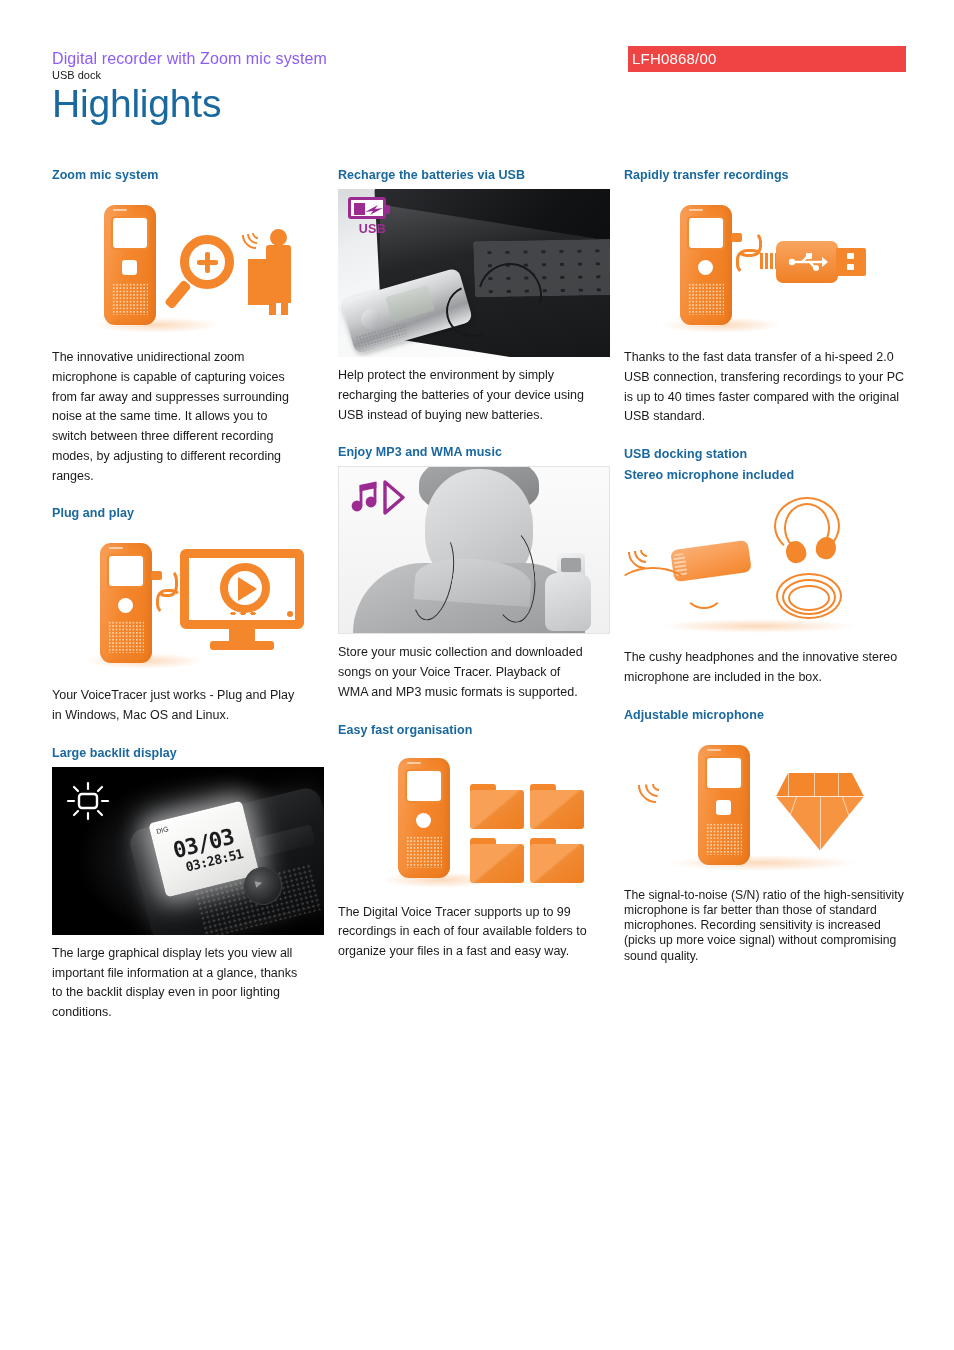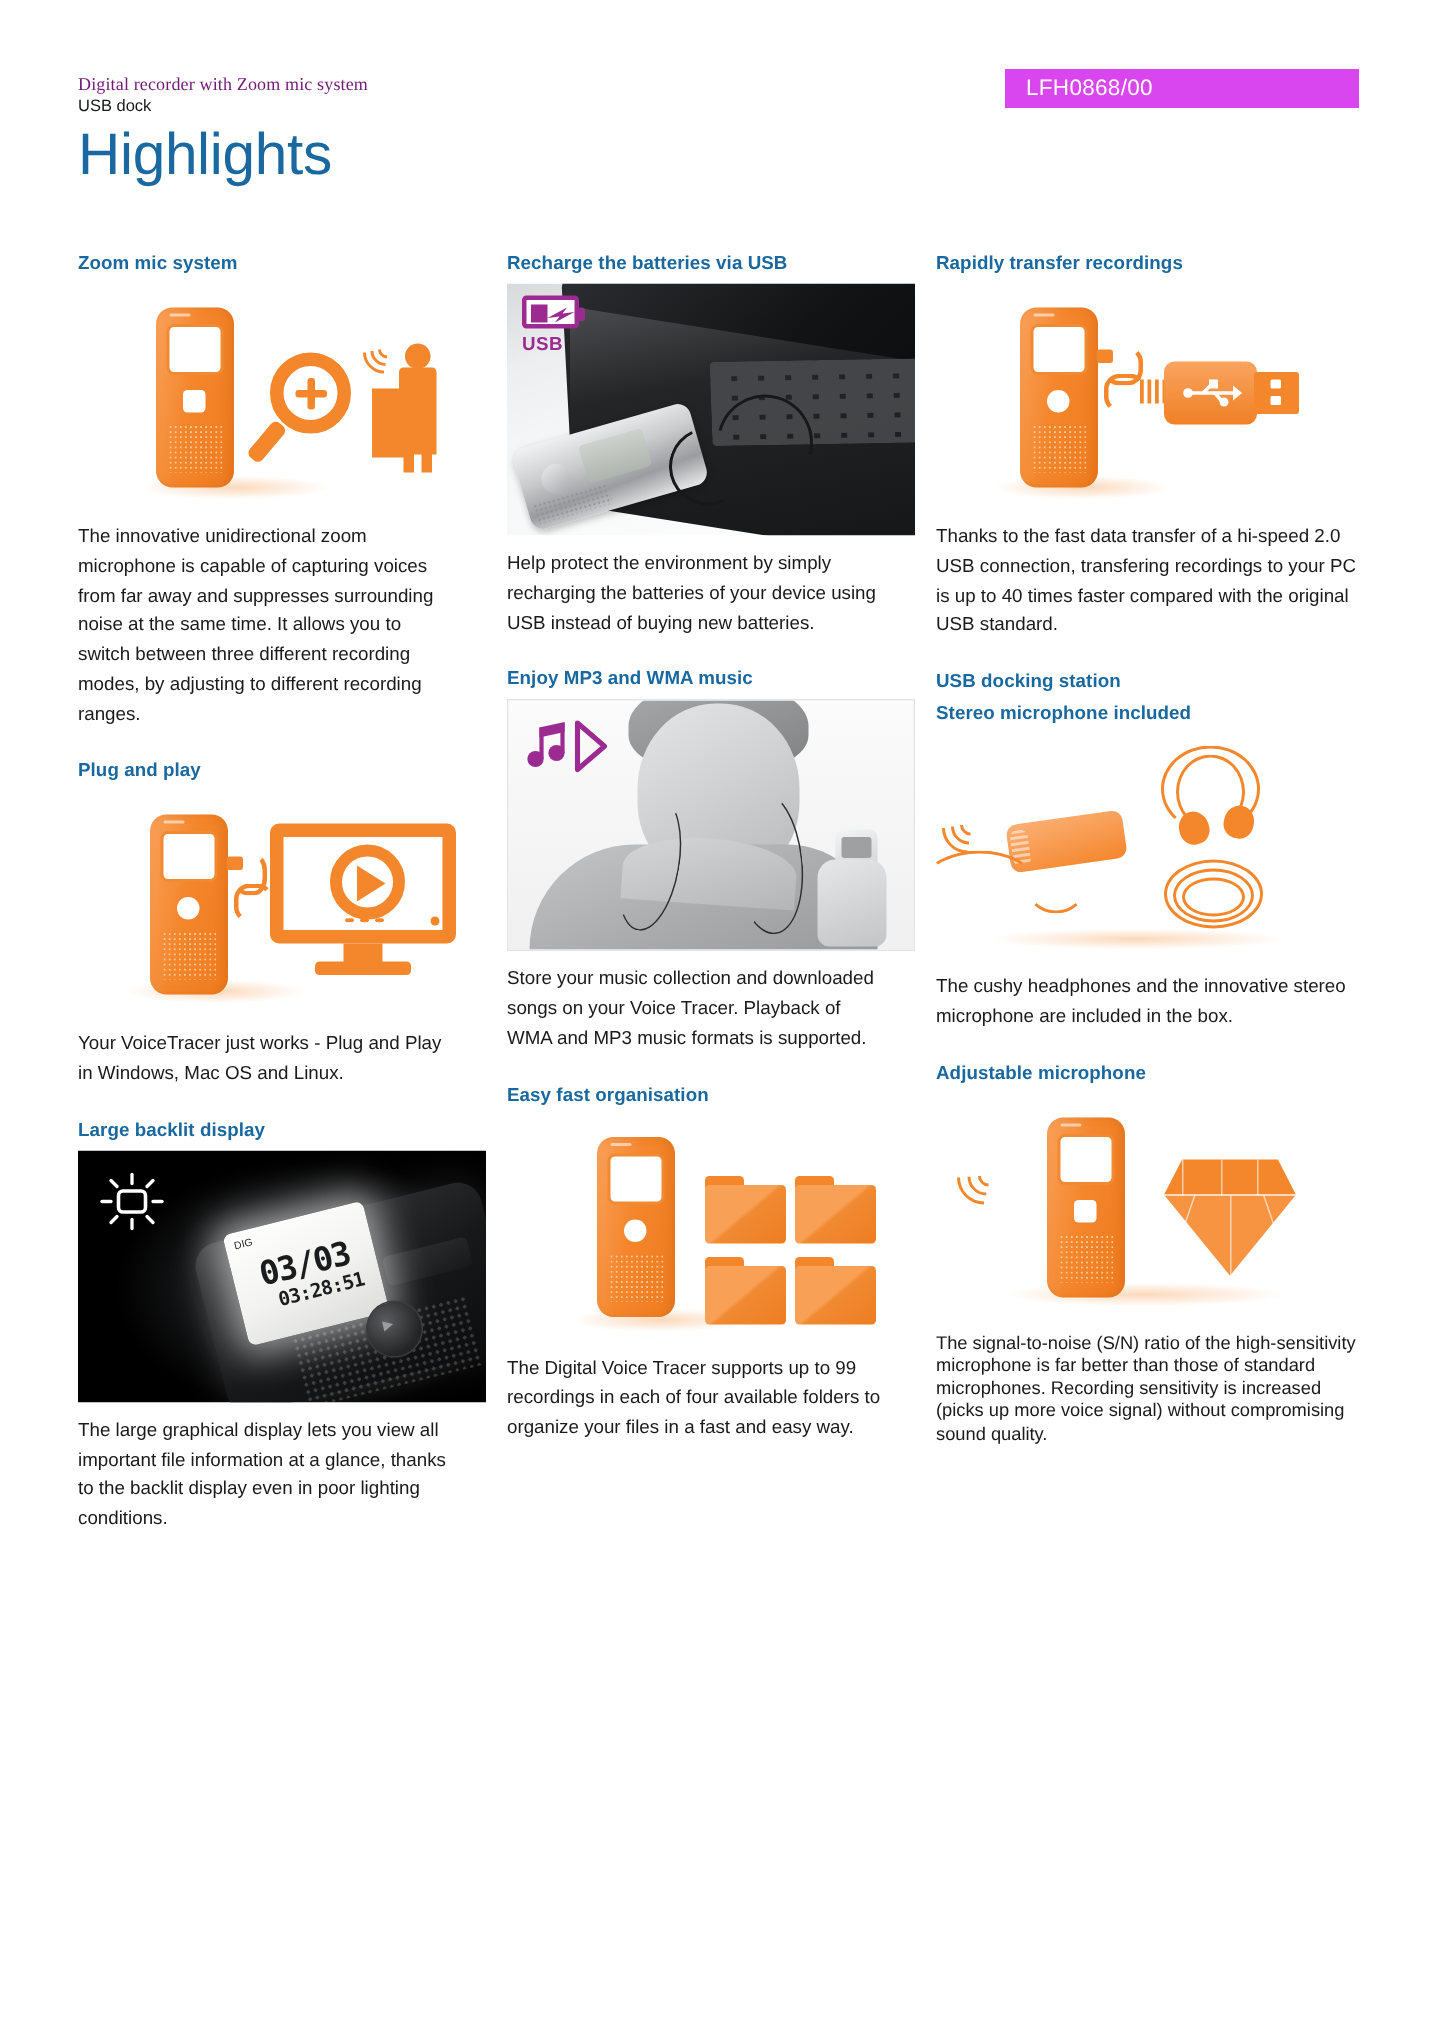--- a/index.html
+++ b/index.html
@@ -6,27 +6,27 @@
   html, body {
     width: 954px; height: 1350px;
     background: #ffffff;
     font-family: "Liberation Sans", sans-serif;
     -webkit-font-smoothing: antialiased;
   }
   .page { position: relative; width: 954px; height: 1350px; background:#fff; }
 
   
   .header { position: absolute; left: 52px; top: 50px; }
-  .header .prod-title { font-size: 12px; color: #701a75; letter-spacing: .1px; line-height: 1.15; font-family: Liberation Serif, serif; }
+  .header .prod-title { font-size: 16px; color: #8b5cf6; letter-spacing: .1px; line-height: 1.15; }
   .header .prod-sub  { font-size: 11px; color: #16181a; margin-top: 1px; }
   .code-badge {
     position: absolute; right: 48px; top: 46px;
-    width: 236px; height: 26px; background: #d946ef;
+    width: 278px; height: 26px; background: #ef4444;
     color: #fff; font-size: 15px; line-height: 26px;
-    padding-left: 14px; letter-spacing: .2px;
+    padding-left: 4px; letter-spacing: .2px;
   }
   .page-title {
     position: absolute; left: 52px; top: 84px;
     font-size: 39px; font-weight: 300; color: #19689f;
     letter-spacing: -.2px; line-height: 1;
   }
 
   
   .columns {
     position: absolute; left: 52px; top: 168px;
@@ -41,21 +41,21 @@
     font-size: 12.5px; font-weight: bold; color: #19689f;
     margin-bottom: 7px; letter-spacing: .05px;
   }
   p.feat-text {
     font-size: 12.5px; color: #1a1a1a; line-height: 1.58;
     margin-top: 9px; margin-bottom: 20px;
   }
   p.feat-text.tight { line-height: 1.25; font-size: 12.2px; }
   p.feat-text.nogap { margin-top: 2px; }
 
-  .fig { width: 250px; height: 150px; position: relative; overflow: hidden; }
+  .fig { width: 250px; height: 150px; position: relative; overflow: hidden; text-align: right; }
   .fig.wide { width: 272px; }
   .fig.photo { width: 272px; height: 168px; }
 
   
   .device {
     position: absolute; width: 52px; height: 120px; border-radius: 11px;
     background: linear-gradient(100deg,#f9a15a 0%,#f4862c 45%,#ef7b1f 100%);
     box-shadow: inset -3px 0 6px rgba(190,90,10,.25);
   }
   .device .scr {

